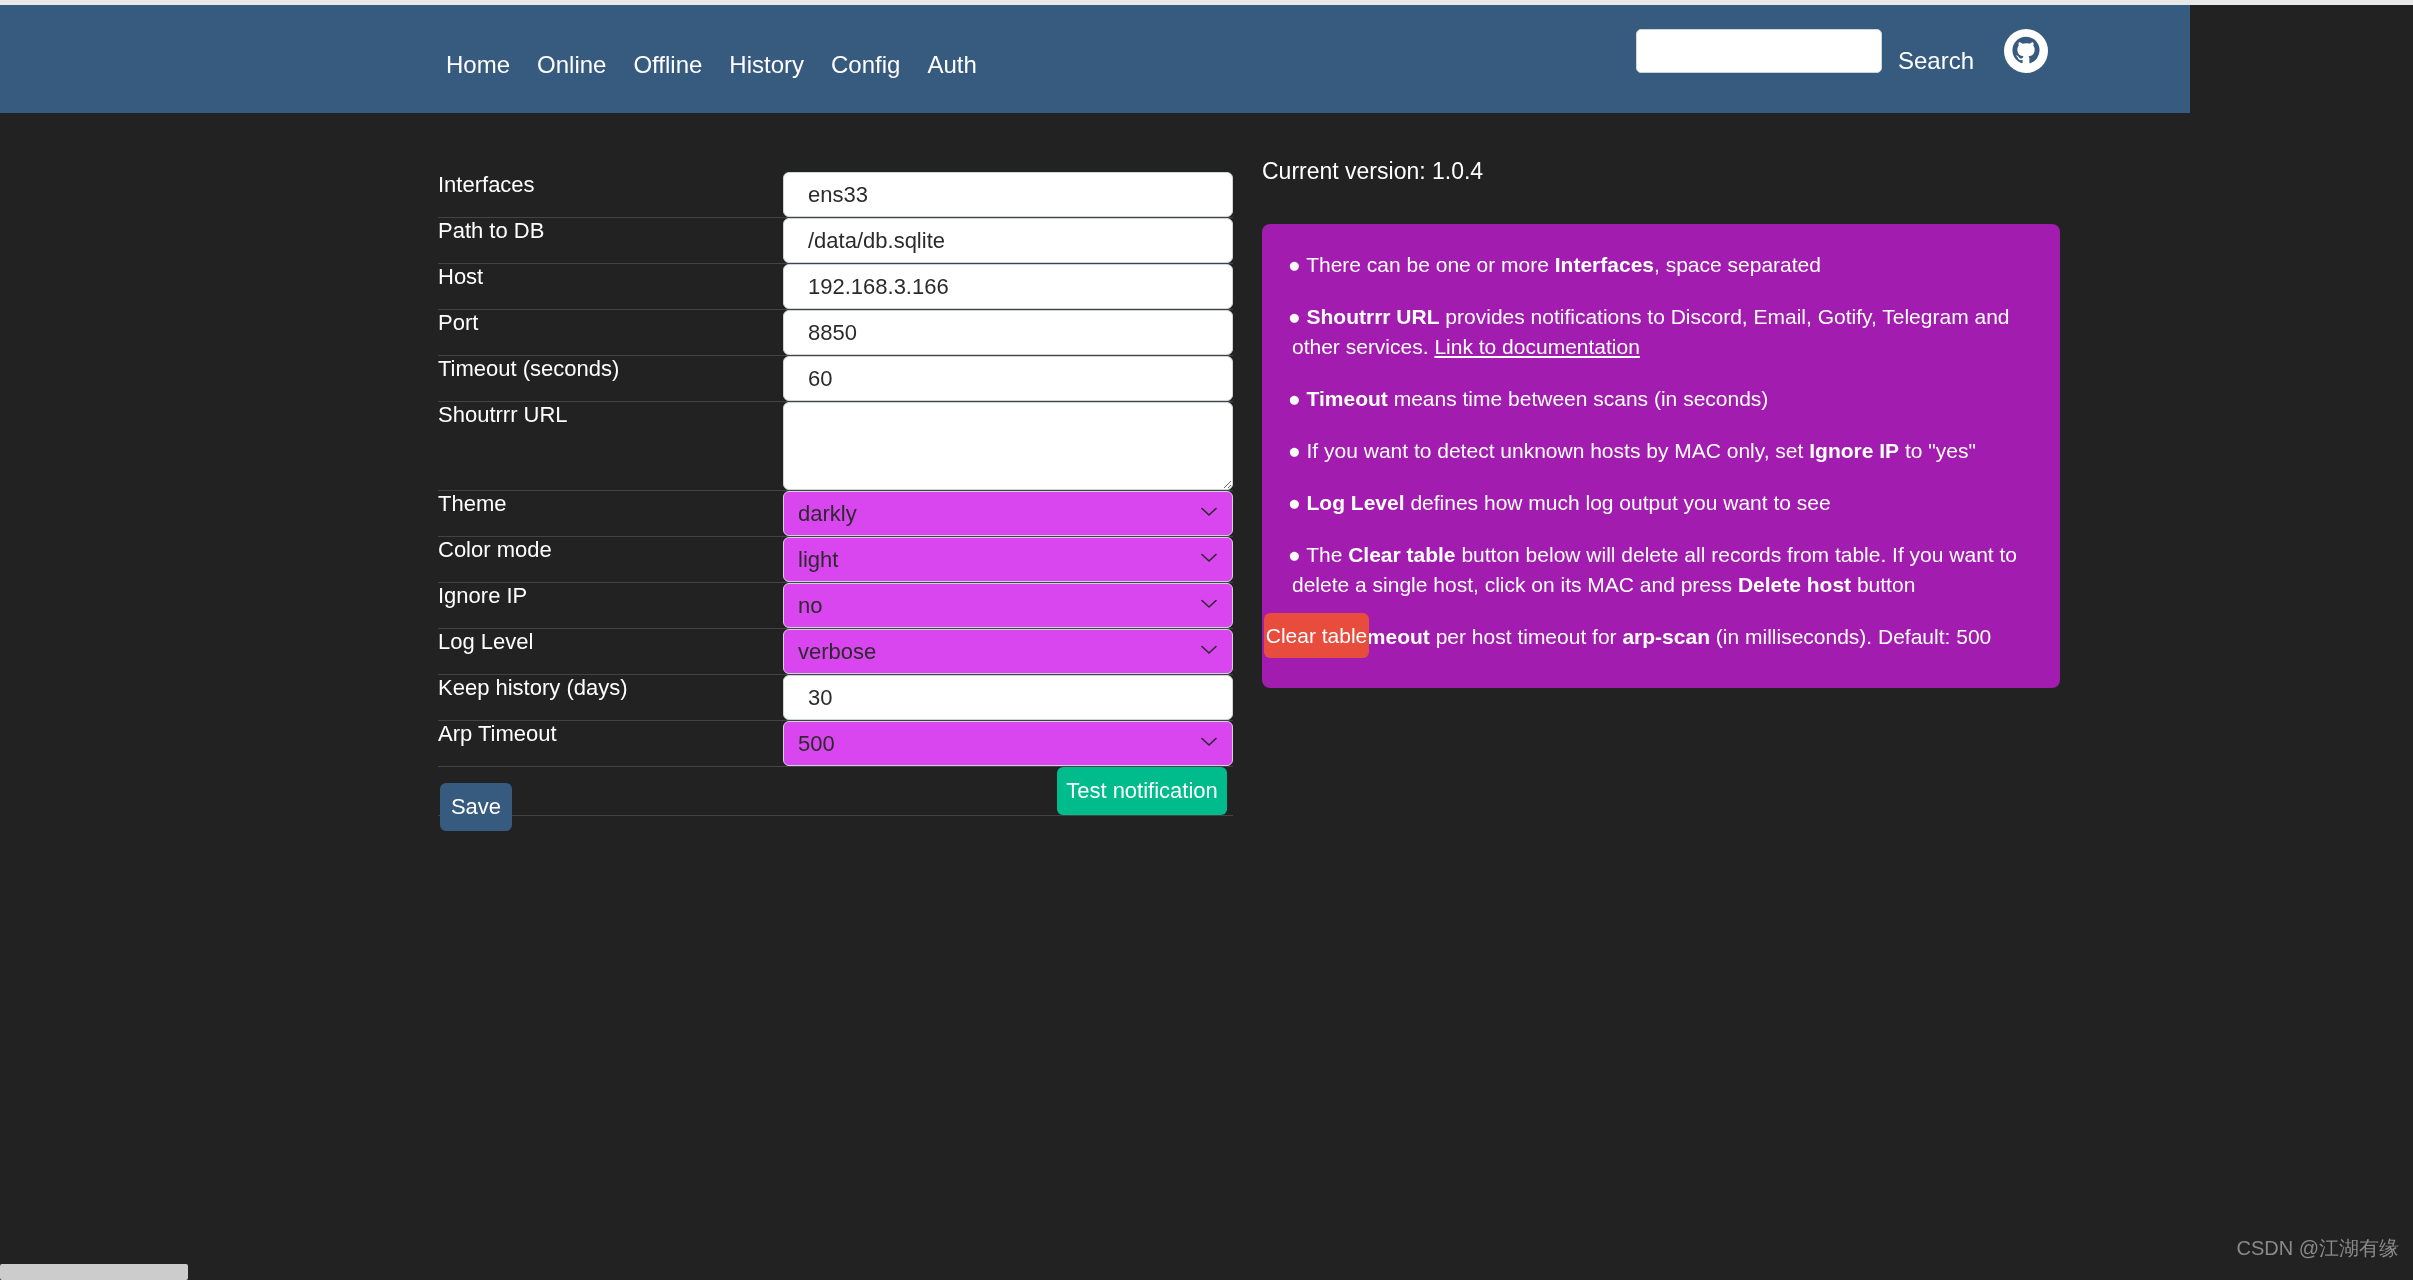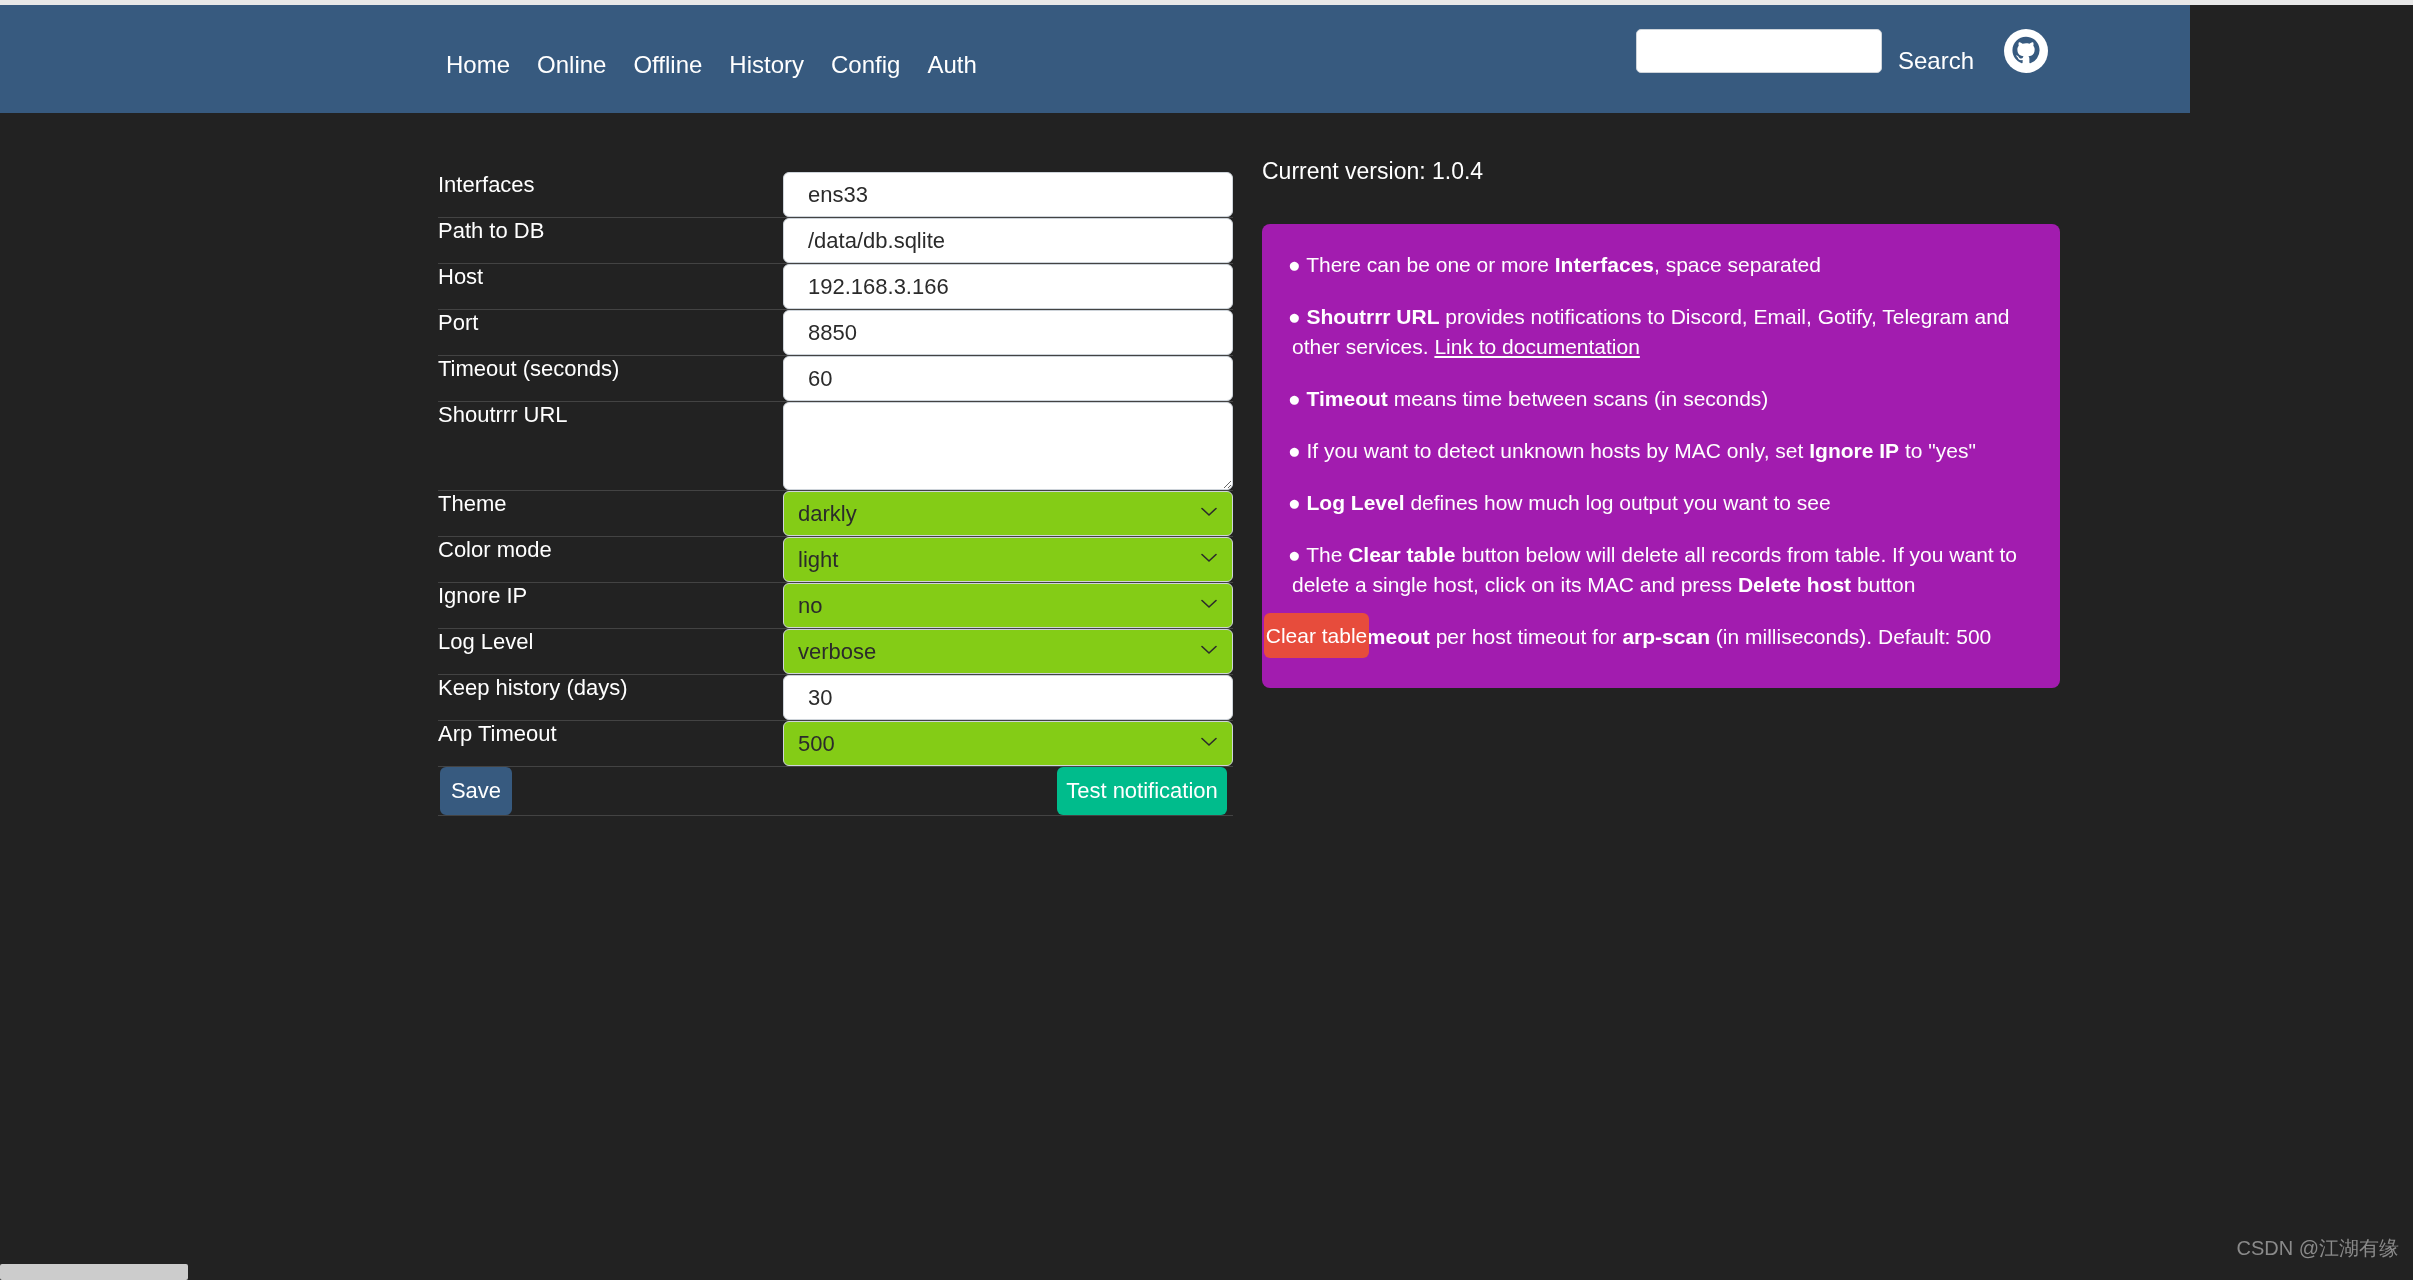--- a/index.html
+++ b/index.html
@@ -153,21 +153,21 @@
   }
   .select-wrap {
     position: relative;
     width: 450px;
     height: 45px;
     margin-left: auto;
   }
   .field-select {
     width: 450px;
     height: 45px;
-    background: #84cc16;
+    background: #d946ef;
     border: 1px solid #ced4da;
     border-radius: 6px;
     color: #2b2b2b;
     font-size: 22px;
     font-family: "Liberation Sans", sans-serif;
     padding: 0 40px 0 14px;
     outline: none;
     -webkit-appearance: none;
     appearance: none;
     text-align: left;
@@ -193,21 +193,21 @@
     border: none;
     border-radius: 6px;
     color: #ffffff;
     font-size: 22px;
     font-family: "Liberation Sans", sans-serif;
     cursor: pointer;
     line-height: 1;
   }
   .btn-save {
     position: absolute;
-    left: 2px; top: 0;
+    left: 2px; top: 16px;
     width: 72px; height: 48px;
     background: #375a7f;
   }
   .btn-test {
     position: absolute;
     right: 0; top: 0;
     width: 170px; height: 48px;
     background: #00bc8c;
   }
 

